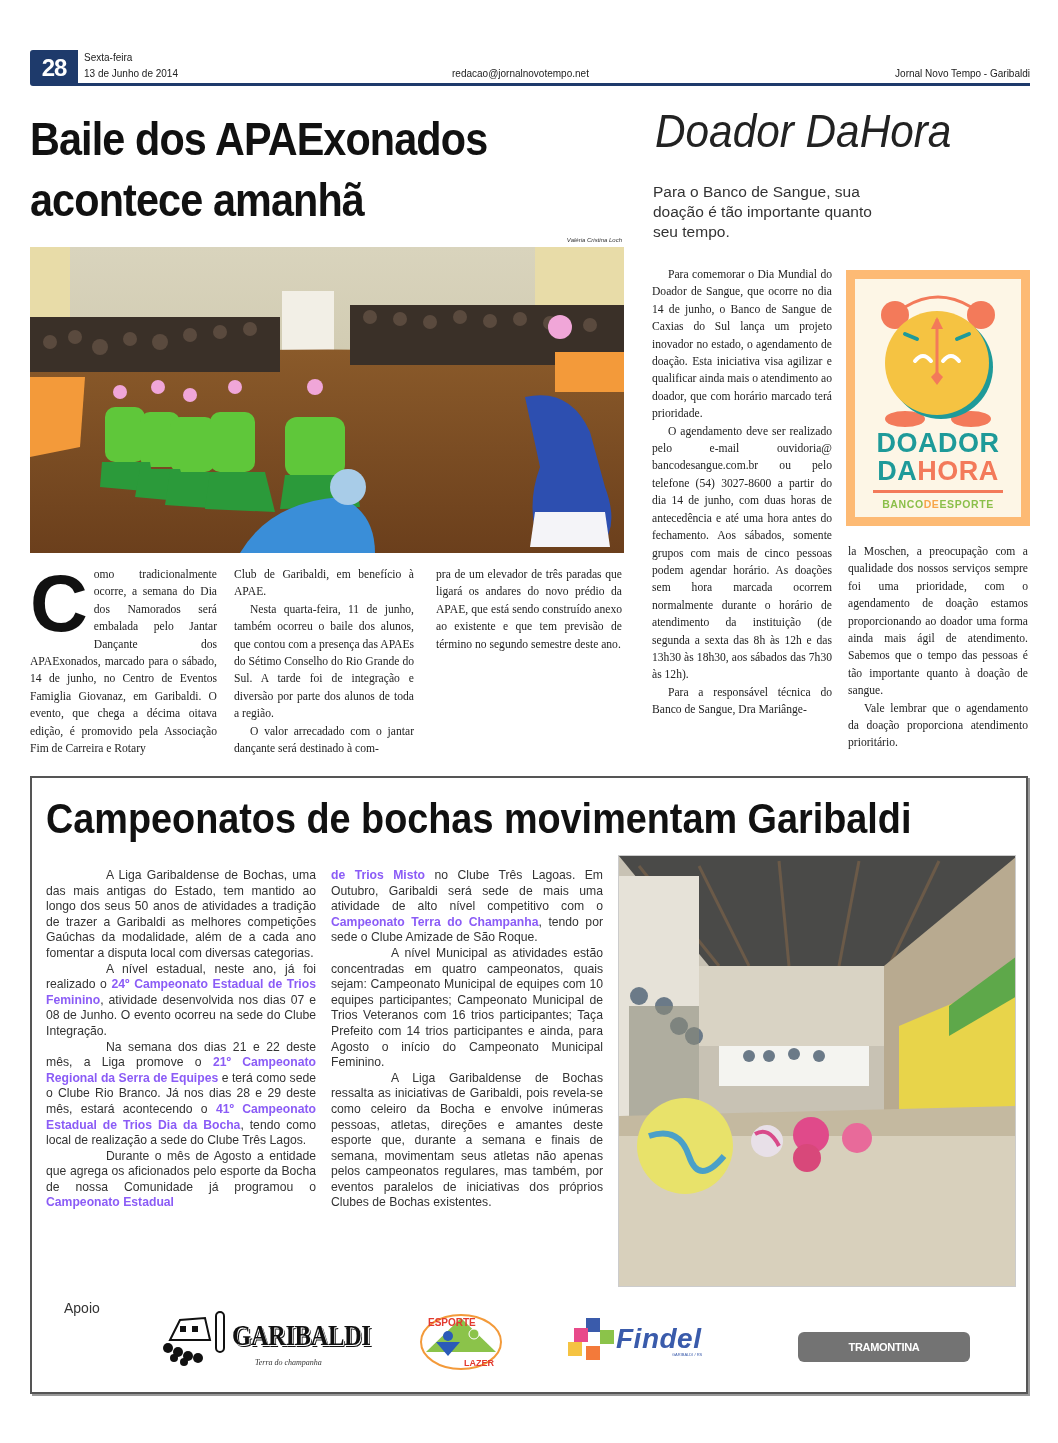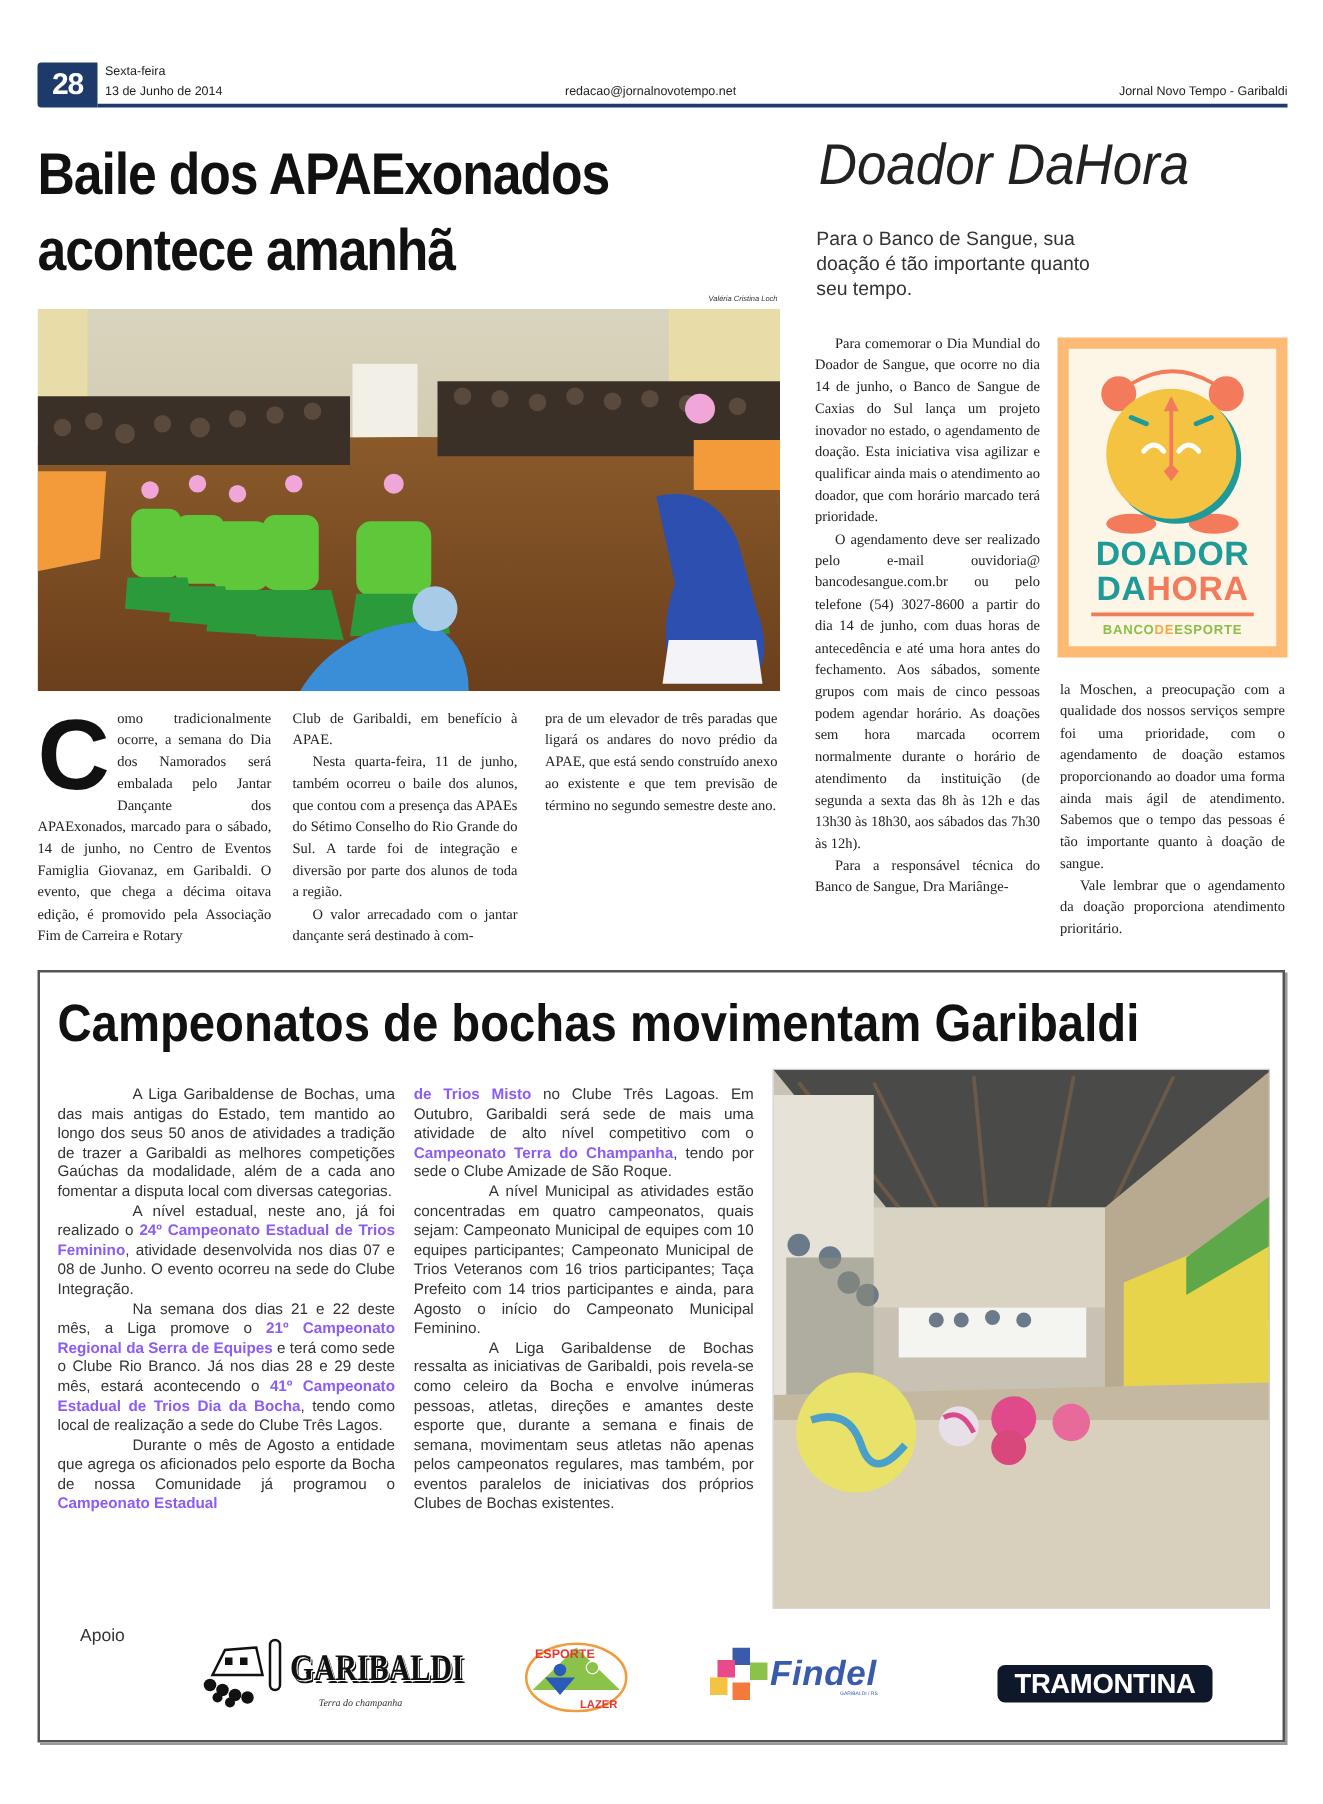--- a/index.html
+++ b/index.html
@@ -44,21 +44,21 @@
   .col3 p.noind { text-indent: 0; }
   .col3 b { color: #8b5cf6; }
   .a3-photo { position: absolute; left: 618px; top: 855px; width: 398px; height: 432px; overflow: hidden; border: 1px solid #ccc; }
 
   .apoio { position: absolute; left: 64px; top: 1300px; font-family: "Liberation Sans", sans-serif; font-size: 14px; color: #333; }
   .sponsor { position: absolute; }
   .sp-gar-text { position: absolute; left: 232px; top: 1318px; font-family: "Liberation Serif", serif; font-weight: bold; font-size: 30px; color: #111; letter-spacing: -0.5px; transform: scaleX(0.82); transform-origin: left top; text-shadow: 1px 1px 0 #fff, 2px 2px 0 #111; }
   .sp-gar-sub { position: absolute; left: 255px; top: 1358px; font-family: "Liberation Serif", serif; font-style: italic; font-size: 8px; color: #333; }
   .sp-findel-text { position: absolute; left: 616px; top: 1323px; font-family: "Liberation Sans", sans-serif; font-weight: bold; font-style: italic; font-size: 28px; color: #3a5bab; letter-spacing: 0.5px; }
   .sp-findel-sub { position: absolute; left: 672px; top: 1352px; font-family: "Liberation Sans", sans-serif; font-size: 4px; color: #3a5bab; }
-  .sp-tram { position: absolute; left: 798px; top: 1332px; width: 172px; height: 30px; background: #0f172a; border-radius: 6px; color: #fff; font-family: "Liberation Sans", sans-serif; font-weight: bold; font-size: 22px; line-height: 30px; text-align: center; letter-spacing: -0.3px; }
+  .sp-tram { position: absolute; left: 798px; top: 1332px; width: 172px; height: 30px; background: #737373; border-radius: 6px; color: #fff; font-family: "Liberation Sans", sans-serif; font-weight: bold; font-size: 11px; line-height: 30px; text-align: center; letter-spacing: -0.3px; }
 </style>
 </head>
 <body>
 
 <div class="hdr">
   <div class="pagenum">28</div>
   <div class="hdr-day">Sexta-feira</div>
   <div class="hdr-date">13 de Junho de 2014</div>
   <div class="hdr-email">redacao@jornalnovotempo.net</div>
   <div class="hdr-paper">Jornal Novo Tempo - Garibaldi</div>

